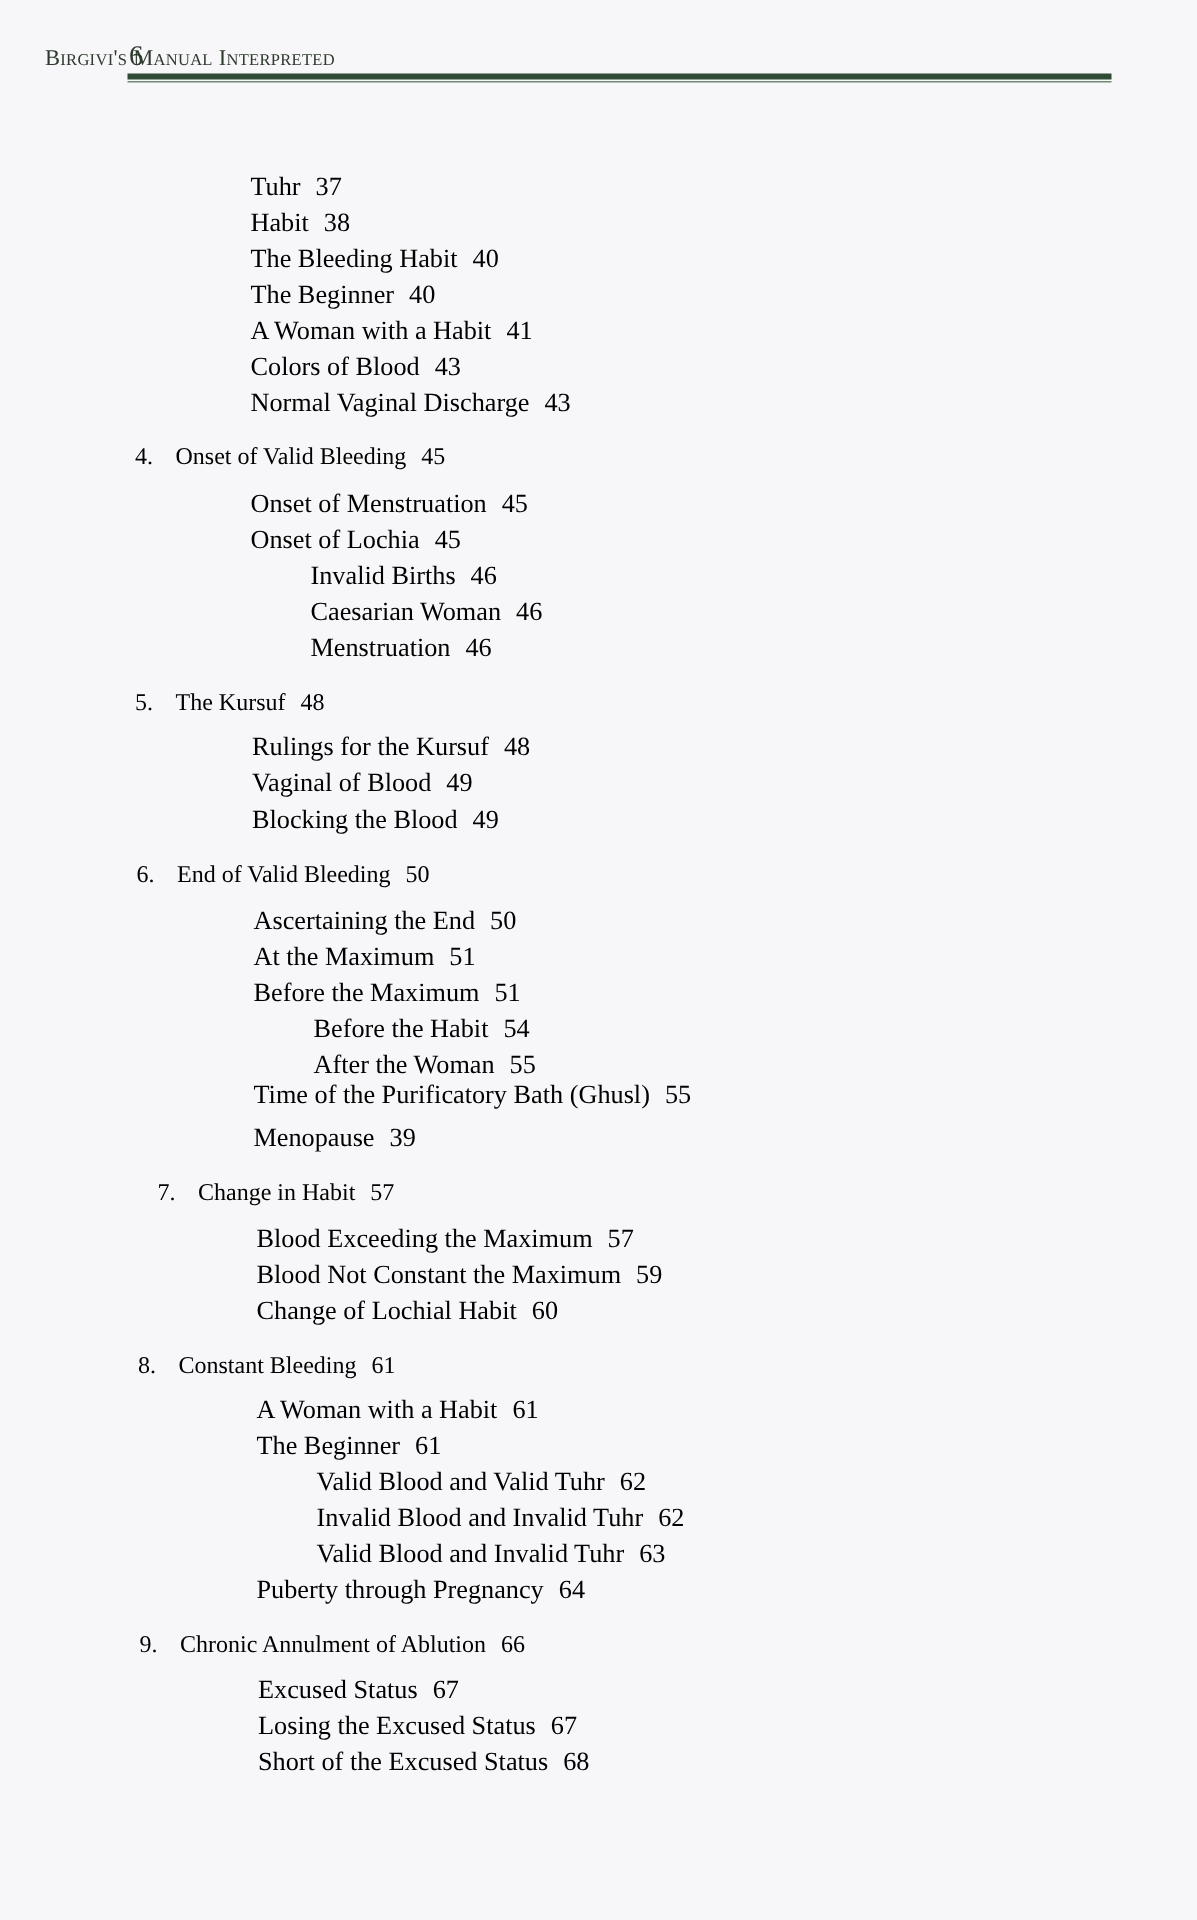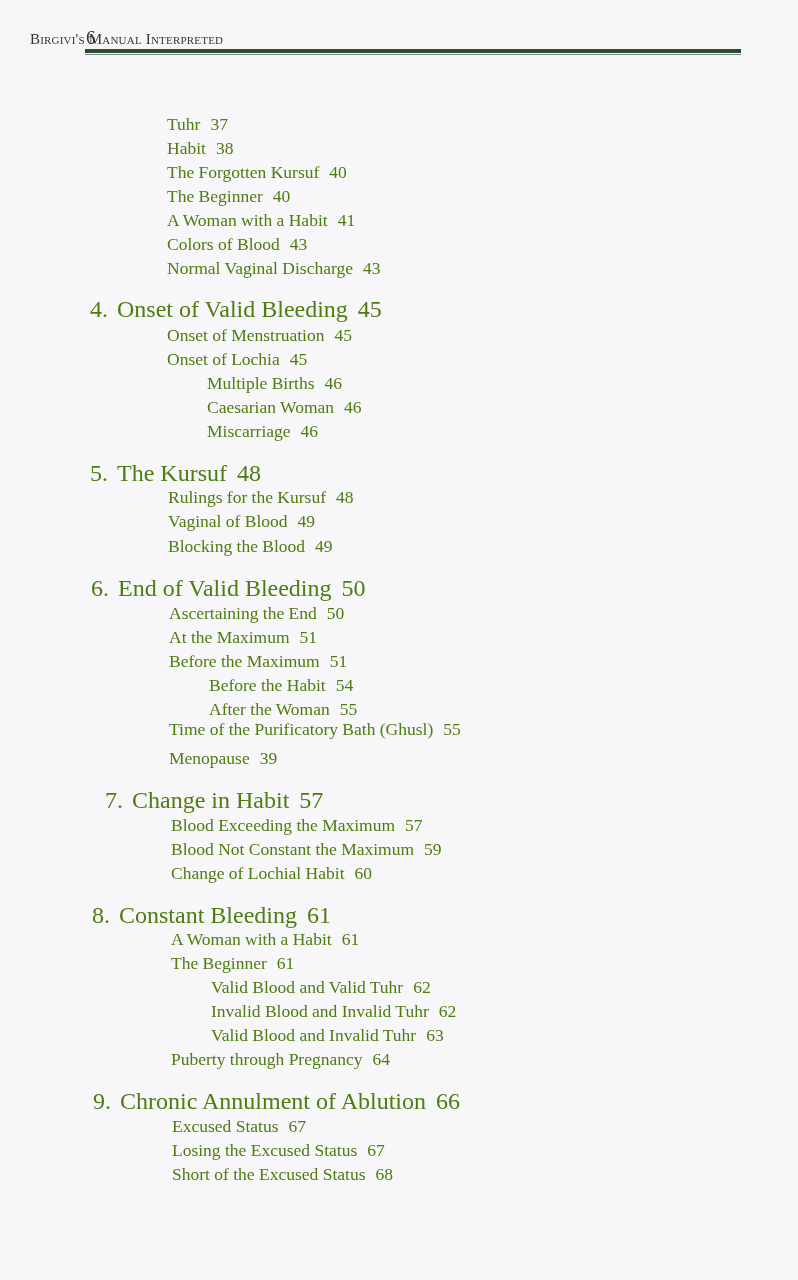--- a/index.html
+++ b/index.html
@@ -53,26 +53,26 @@
     }
     .toc {
       position: absolute;
       left: 0;
       top: 0;
       width: 798px;
     }
     .entry {
       position: absolute;
       white-space: nowrap;
-      color: #4d7c0f;
+      color: #000000;
     }
     .entry .pg {
       margin-left: 10px;
     }
-    .lvl0 { font-size: 24px; }
+    .lvl0 { font-size: 16px; }
     .lvl1 { font-size: 17.5px; }
     .lvl2 { font-size: 17.5px; }
     .chapnum {
       display: inline-block;
       width: 27px;
     }
   </style>
 </head>
 <body>
 
@@ -80,32 +80,32 @@
   <div class="page-number">6</div>
   <div class="running-head">Birgivi's Manual Interpreted</div>
   <div class="head-rule"></div>
   <div class="head-rule-thin"></div>
 </div>
 
 <div class="toc">
 
   <div class="entry lvl1" style="left:167px;top:114px"><span>Tuhr</span><span class="pg">37</span></div>
   <div class="entry lvl1" style="left:167px;top:138px"><span>Habit</span><span class="pg">38</span></div>
-  <div class="entry lvl1" style="left:167px;top:162px"><span>The Forgotten Kursuf</span><span class="pg">40</span></div>
+  <div class="entry lvl1" style="left:167px;top:162px"><span>The Bleeding Habit</span><span class="pg">40</span></div>
   <div class="entry lvl1" style="left:167px;top:186px"><span>The Beginner</span><span class="pg">40</span></div>
   <div class="entry lvl1" style="left:167px;top:210px"><span>A Woman with a Habit</span><span class="pg">41</span></div>
   <div class="entry lvl1" style="left:167px;top:234px"><span>Colors of Blood</span><span class="pg">43</span></div>
   <div class="entry lvl1" style="left:167px;top:258px"><span>Normal Vaginal Discharge</span><span class="pg">43</span></div>
 
   <div class="entry lvl0" style="left:90px;top:296px"><span class="chapnum">4.</span><span>Onset of Valid Bleeding</span><span class="pg">45</span></div>
   <div class="entry lvl1" style="left:167px;top:325px"><span>Onset of Menstruation</span><span class="pg">45</span></div>
   <div class="entry lvl1" style="left:167px;top:349px"><span>Onset of Lochia</span><span class="pg">45</span></div>
-  <div class="entry lvl2" style="left:207px;top:373px"><span>Multiple Births</span><span class="pg">46</span></div>
+  <div class="entry lvl2" style="left:207px;top:373px"><span>Invalid Births</span><span class="pg">46</span></div>
   <div class="entry lvl2" style="left:207px;top:397px"><span>Caesarian Woman</span><span class="pg">46</span></div>
-  <div class="entry lvl2" style="left:207px;top:421px"><span>Miscarriage</span><span class="pg">46</span></div>
+  <div class="entry lvl2" style="left:207px;top:421px"><span>Menstruation</span><span class="pg">46</span></div>
 
   <div class="entry lvl0" style="left:90px;top:460px"><span class="chapnum">5.</span><span>The Kursuf</span><span class="pg">48</span></div>
   <div class="entry lvl1" style="left:168px;top:487px"><span>Rulings for the Kursuf</span><span class="pg">48</span></div>
   <div class="entry lvl1" style="left:168px;top:511px"><span>Vaginal of Blood</span><span class="pg">49</span></div>
   <div class="entry lvl1" style="left:168px;top:536px"><span>Blocking the Blood</span><span class="pg">49</span></div>
 
   <div class="entry lvl0" style="left:91px;top:575px"><span class="chapnum">6.</span><span>End of Valid Bleeding</span><span class="pg">50</span></div>
   <div class="entry lvl1" style="left:169px;top:603px"><span>Ascertaining the End</span><span class="pg">50</span></div>
   <div class="entry lvl1" style="left:169px;top:627px"><span>At the Maximum</span><span class="pg">51</span></div>
   <div class="entry lvl1" style="left:169px;top:651px"><span>Before the Maximum</span><span class="pg">51</span></div>

